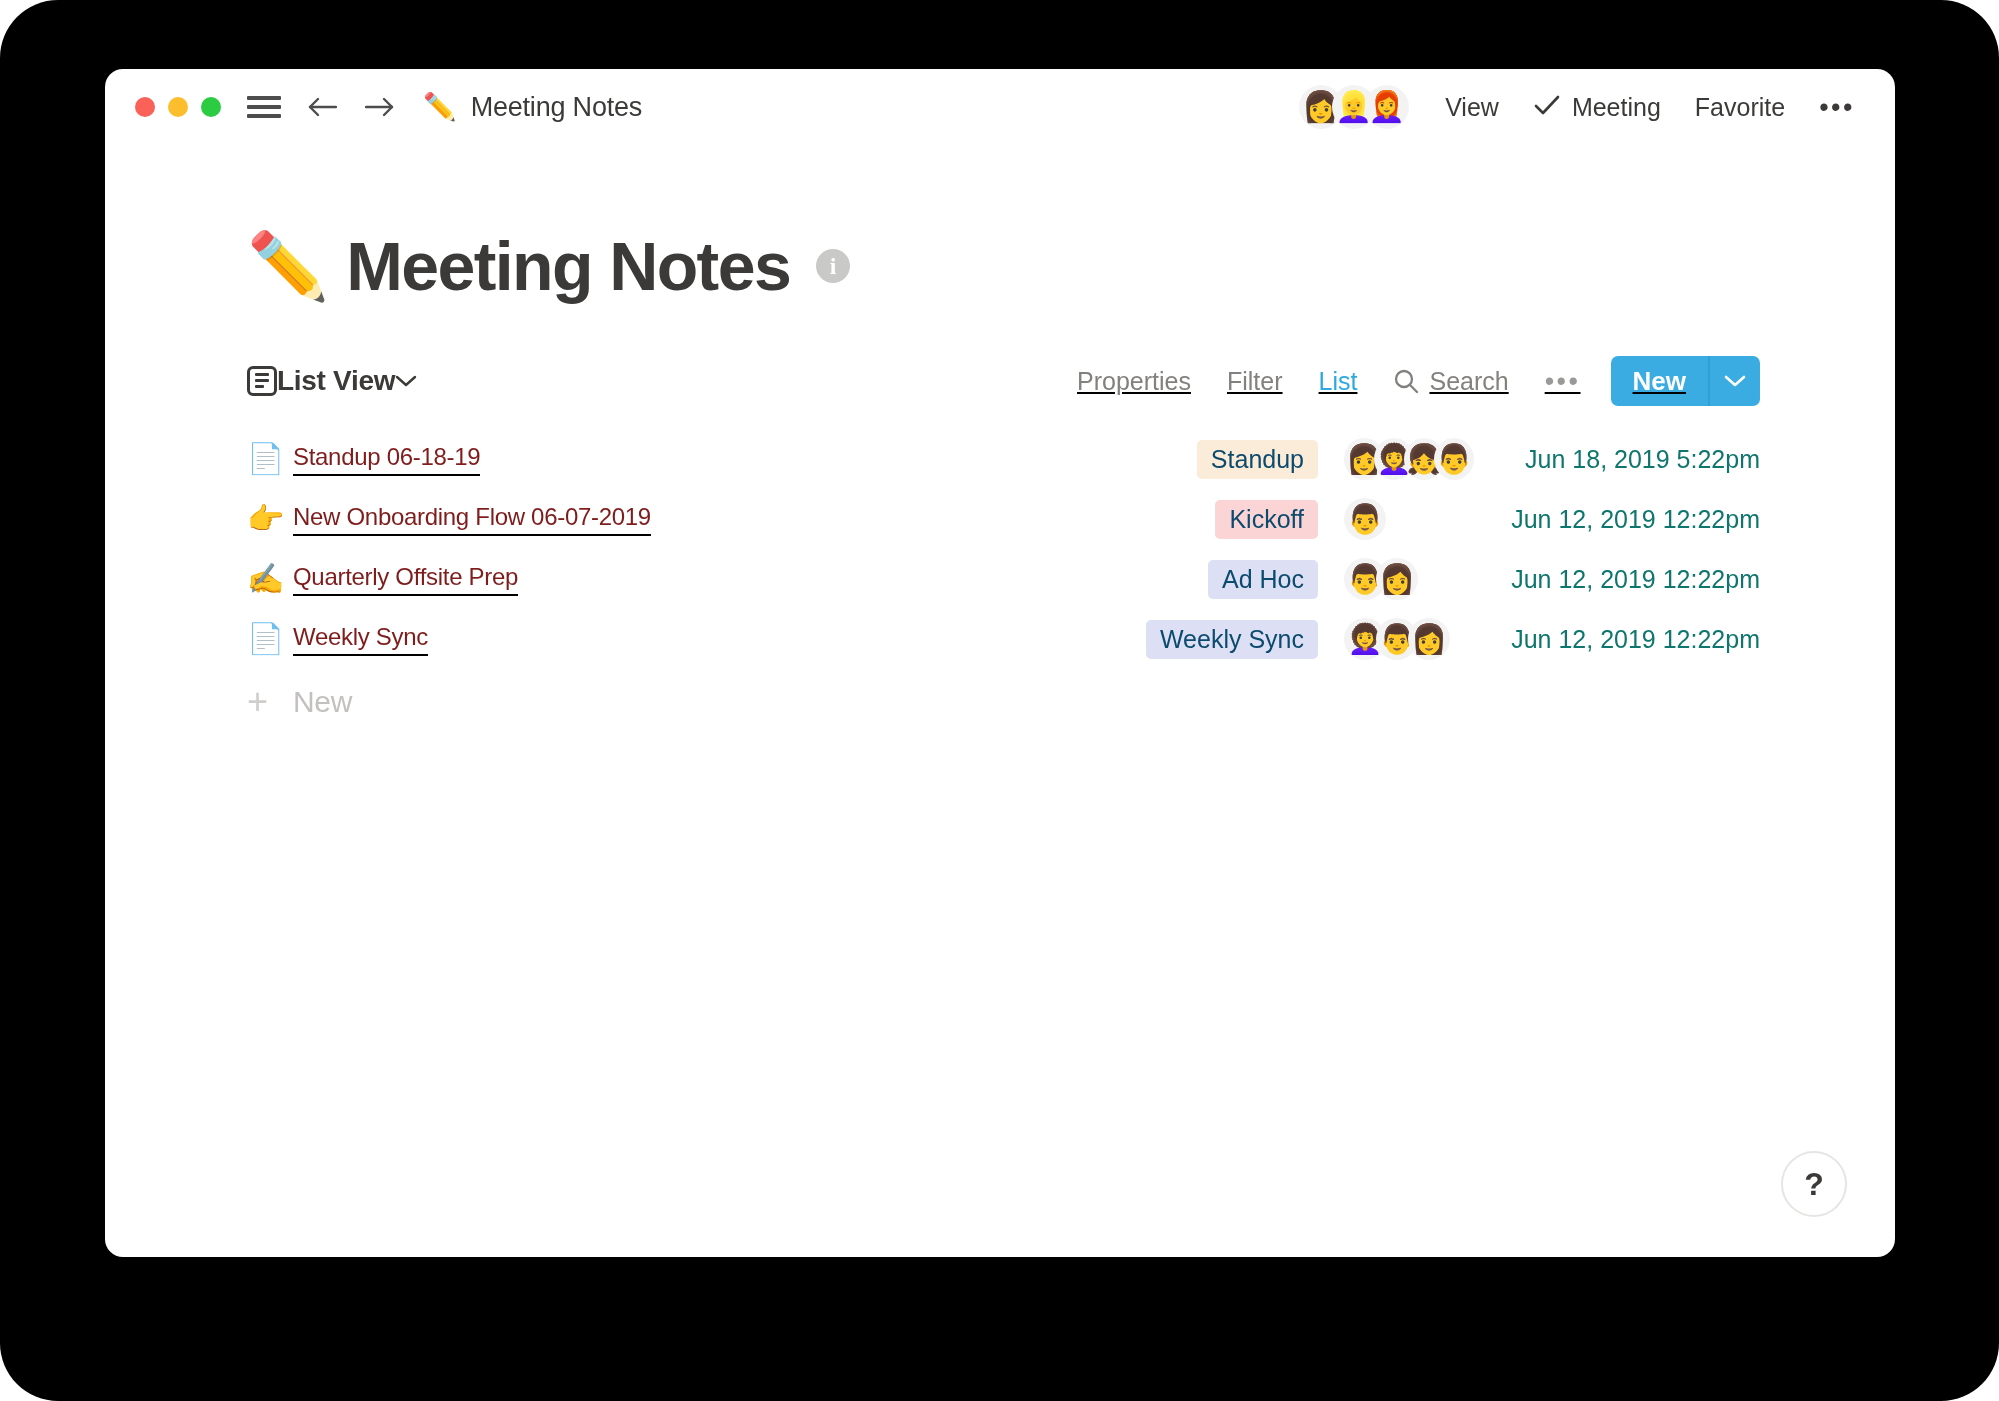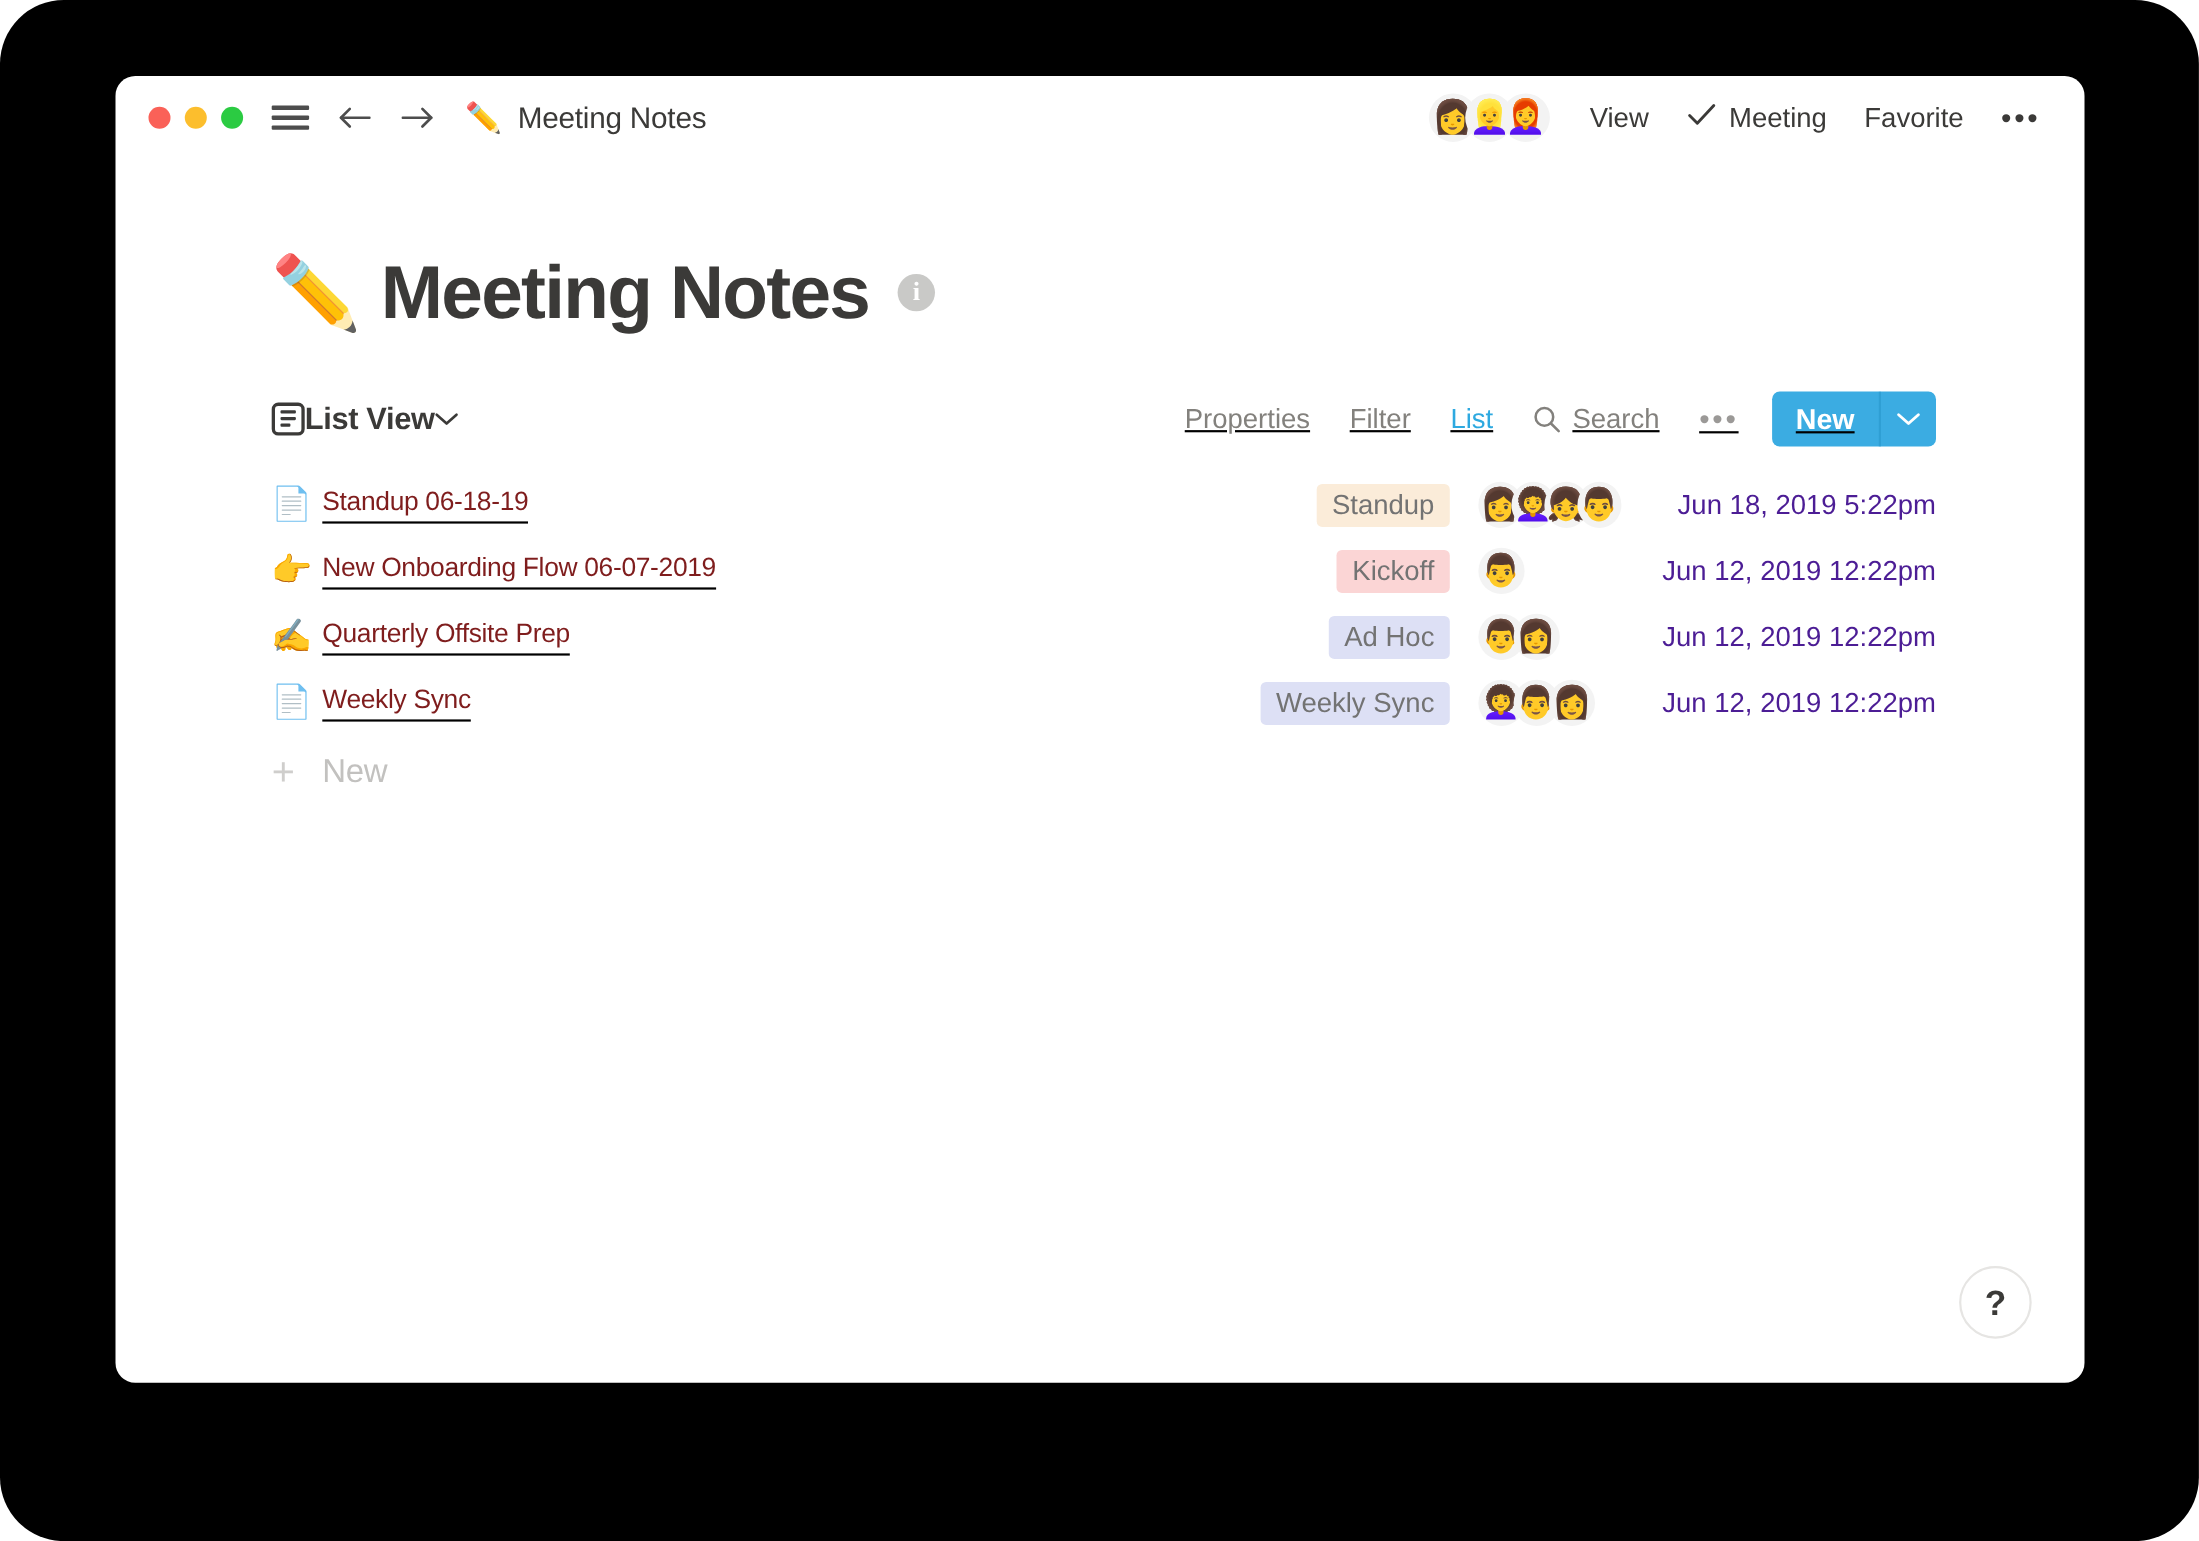--- a/index.html
+++ b/index.html
@@ -276,41 +276,41 @@
     white-space: nowrap;
   }
 
   .row-right {
     margin-left: auto;
     display: flex;
     align-items: center;
   }
   .tag {
     font-size: 25px;
-    color: #737373;
+    color: #0c4a6e;
     padding: 5px 14px;
     border-radius: 5px;
     white-space: nowrap;
   }
   .row-avatars {
     display: flex;
     align-items: center;
     margin-left: 26px;
     width: 130px;
     justify-content: flex-start;
   }
   .row-avatars .avatar {
     width: 42px; height: 42px;
     font-size: 29px;
     margin-left: -10px;
   }
   .row-avatars .avatar:first-child { margin-left: 0; }
   .row-date {
     font-size: 25px;
-    color: #4c1d95;
+    color: #0f766e;
     margin-left: 16px;
     white-space: nowrap;
     width: 270px;
     text-align: right;
   }
 
   .new-row {
     display: flex;
     align-items: center;
     height: 58px;

